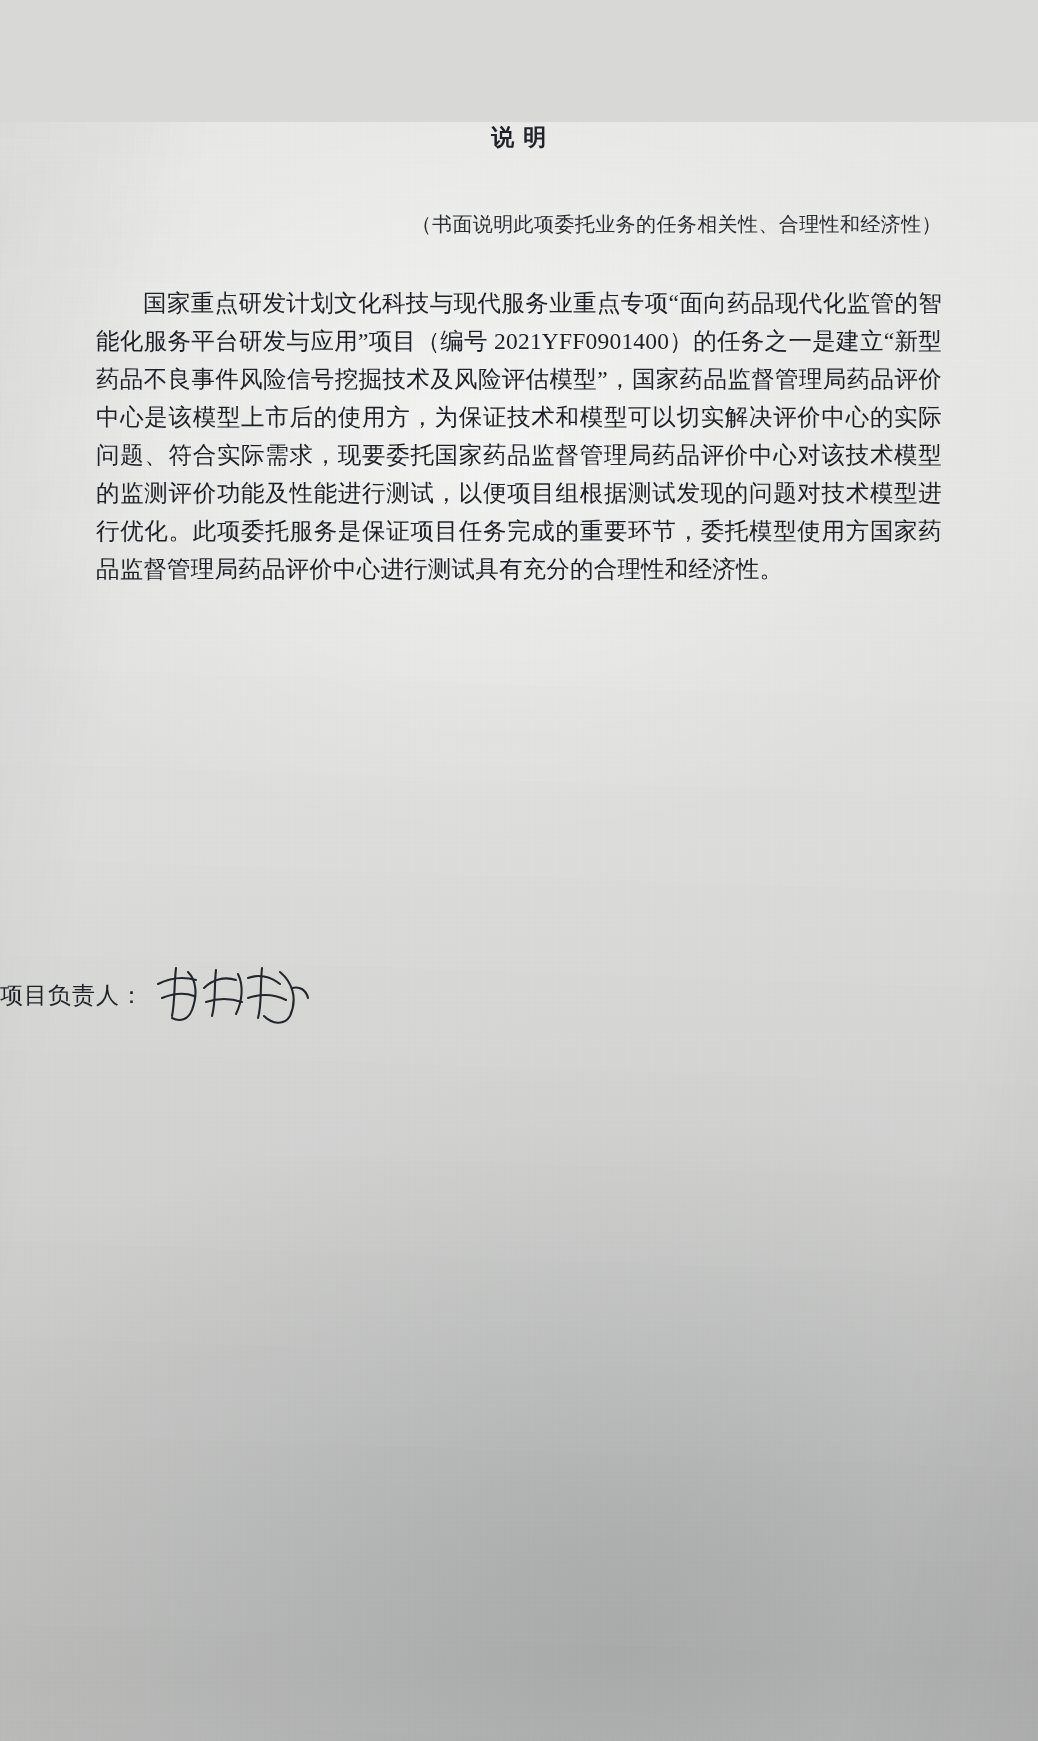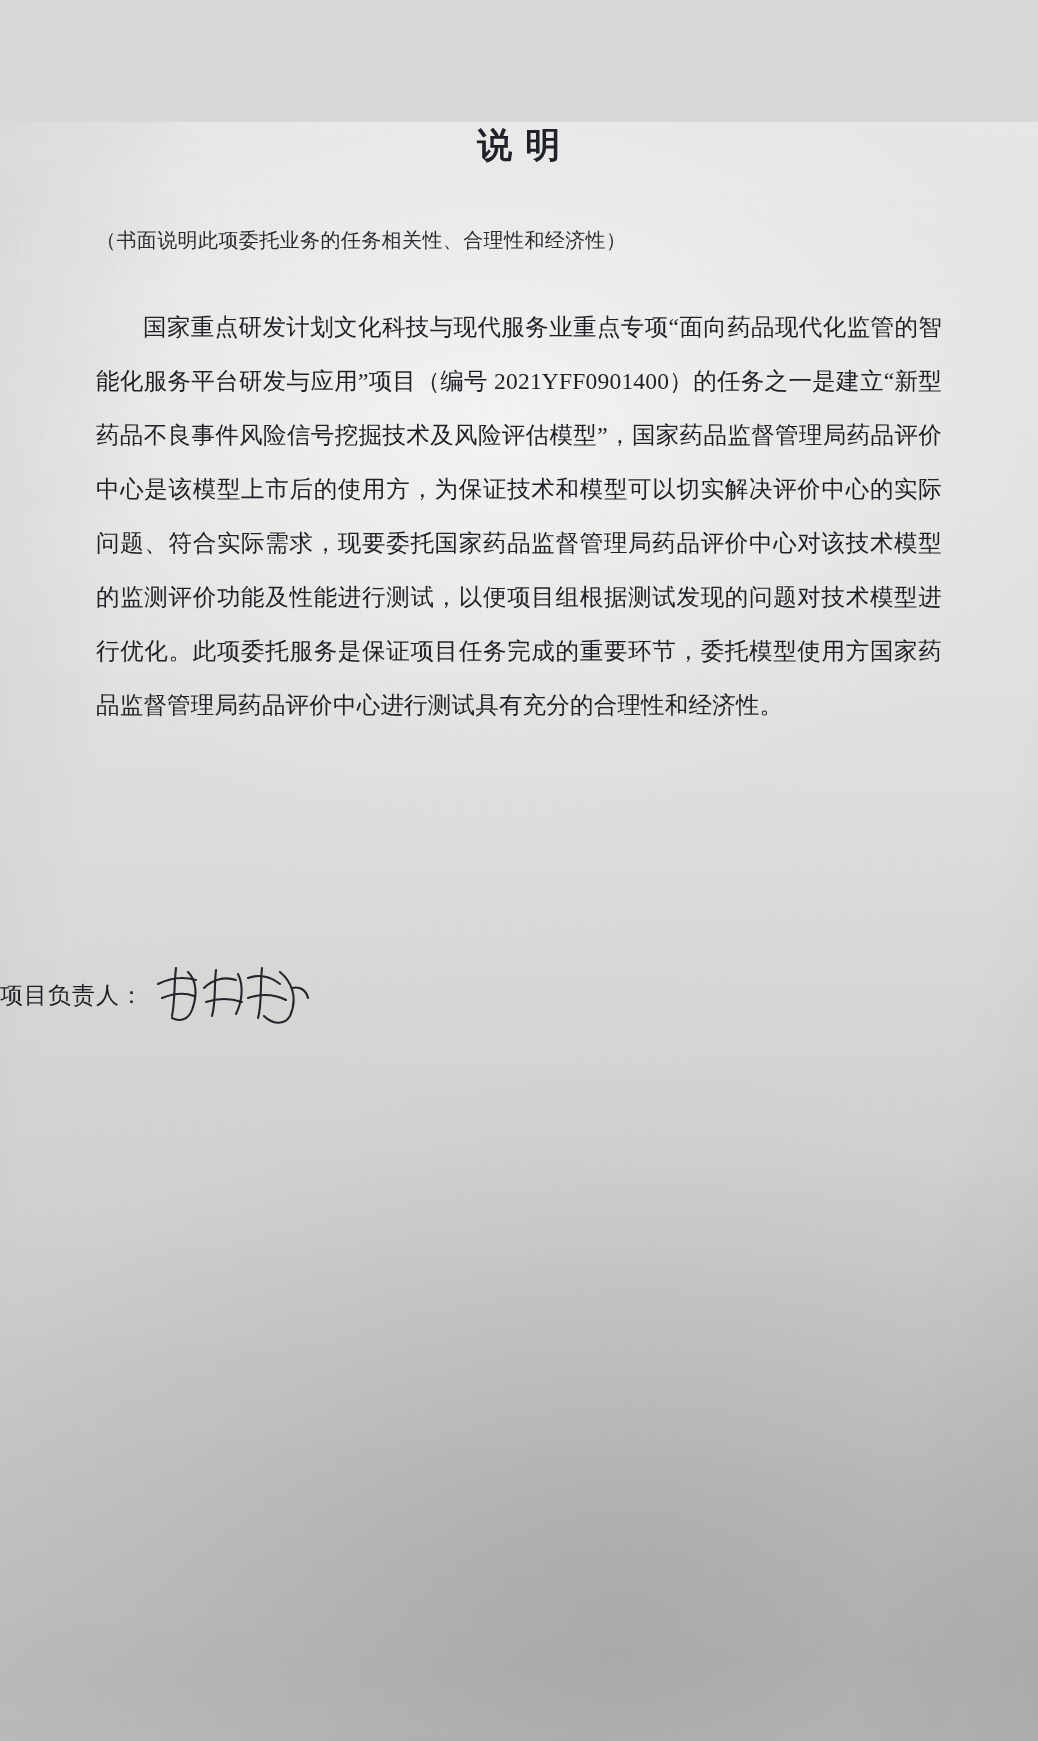--- a/index.html
+++ b/index.html
@@ -38,39 +38,39 @@
 
   .content {
     position: relative;
     z-index: 2;
     padding: 0 96px;
   }
 
   .doc-title {
     text-align: center;
     margin-top: 122px;
-    font-size: 35px;
+    font-size: 23px;
     font-weight: bold;
     letter-spacing: 0.5px;
     color: #20222a;
     font-family: "DejaVu Serif", "Liberation Serif", serif;
   }
 
   .doc-subtitle {
-    text-align: left;
+    text-align: right;
     margin-top: 58px;
     font-size: 20px;
     color: #2a2c33;
     letter-spacing: 0.4px;
   }
 
   .body-text {
     margin-top: 46px;
     font-size: 23.5px;
-    line-height: 54px;
+    line-height: 38px;
     color: #1e2027;
     text-align: justify;
     text-justify: inter-ideograph;
     text-indent: 2em;
     letter-spacing: 0.2px;
   }
 
   .signature-block {
     position: absolute;
     left: 0;

